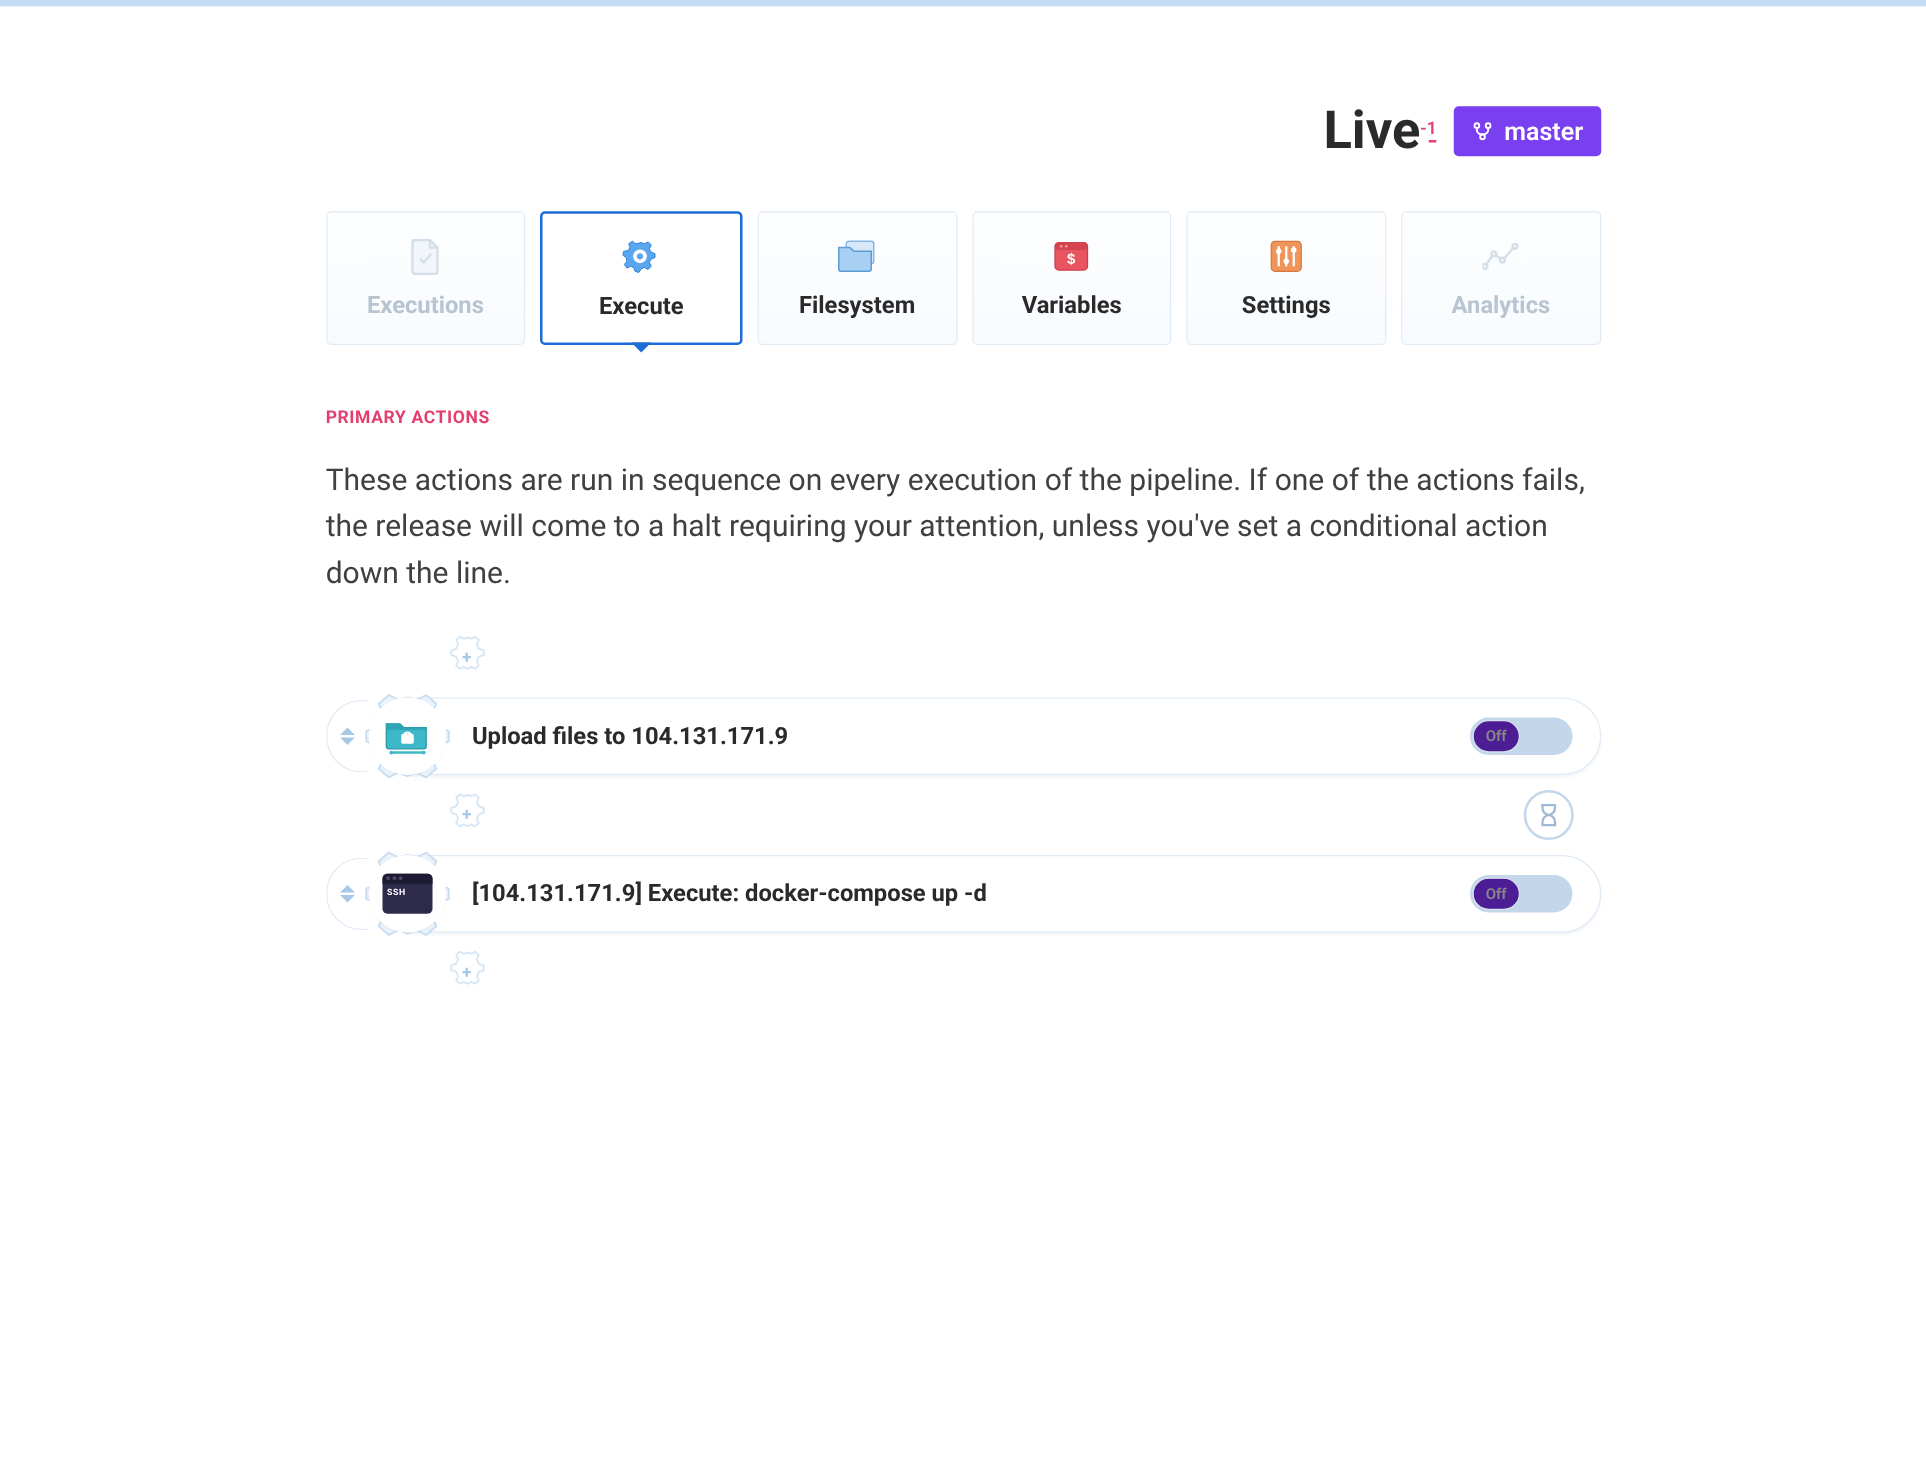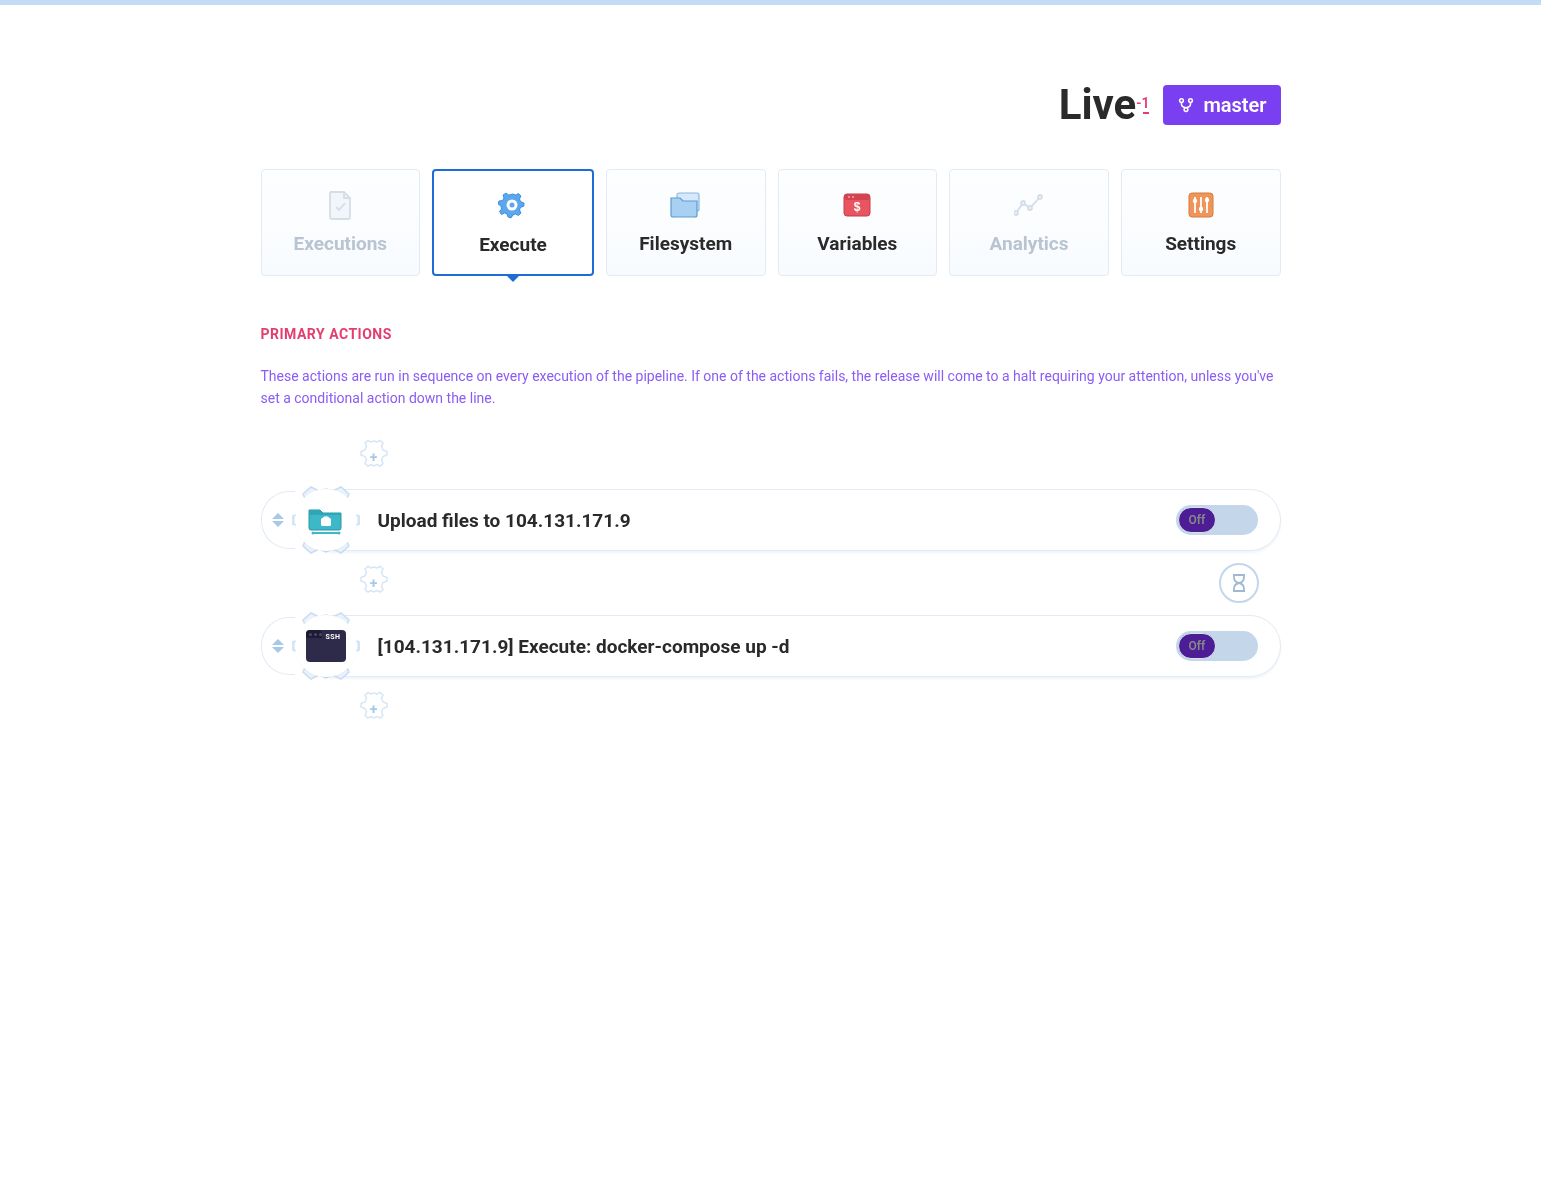--- a/index.html
+++ b/index.html
@@ -116,23 +116,23 @@
       color: #2a2a2a;
     }
     .section-heading {
       color: #e43d6f;
       font-size: 14px;
       font-weight: 700;
       letter-spacing: 0.5px;
       margin-bottom: 24px;
     }
     .section-desc {
-      font-size: 14px;
+      font-size: 24px;
       line-height: 1.55;
-      color: #8b5cf6;
+      color: #404040;
       margin-bottom: 30px;
     }
     .actions-list {
       position: relative;
     }
     .add-connector {
       display: flex;
       justify-content: flex-start;
       padding-left: 95px;
       position: relative;
@@ -275,21 +275,21 @@
       width: 38px;
       height: 32px;
     }
     .ssh-icon {
       width: 40px;
       height: 32px;
       background: #2e2b4a;
       border-radius: 4px;
       position: relative;
       display: flex;
-      flex-direction: row;
+      flex-direction: column;
     }
     .ssh-icon-header {
       height: 8px;
       background: #1d1b33;
       border-radius: 4px 4px 0 0;
       display: flex;
       align-items: center;
       padding-left: 3px;
       gap: 2px;
     }
@@ -368,48 +368,48 @@
       <div class="tab-icon">
         <svg width="30" height="26" viewBox="0 0 30 26">
           <rect x="2" y="2" width="26" height="22" rx="3" fill="#e85561" stroke="#c93d49" stroke-width="1"></rect>
           <rect x="2" y="2" width="26" height="6" rx="3" fill="#d44450"></rect>
           <circle cx="7" cy="5" r="1" fill="#f5a0a8"></circle>
           <circle cx="11" cy="5" r="1" fill="#f5a0a8"></circle>
           <text x="15" y="19" text-anchor="middle" fill="#fff" font-size="12" font-weight="700" font-family="Arial">$</text>
         </svg>
       </div>
       <div class="tab-label">Variables</div>
-    </div>
-
-    <div class="tab disabled">
-      <div class="tab-icon">
-        <svg width="30" height="24" viewBox="0 0 30 24" fill="none" stroke="#d4dee8" stroke-width="1.8">
-          <path d="M2 20 L9 10 L16 15 L26 4"></path>
-          <circle cx="2" cy="20" r="2" fill="#f2f6fa"></circle>
-          <circle cx="9" cy="10" r="2" fill="#f2f6fa"></circle>
-          <circle cx="16" cy="15" r="2" fill="#f2f6fa"></circle>
-          <circle cx="26" cy="4" r="2" fill="#f2f6fa"></circle>
-        </svg>
-      </div>
-      <div class="tab-label">Analytics</div>
     </div>
 
     <div class="tab">
       <div class="tab-icon">
         <svg width="28" height="28" viewBox="0 0 28 28">
           <rect x="2" y="2" width="24" height="24" rx="3" fill="#f0955a" stroke="#d87a3e" stroke-width="1"></rect>
           <line x1="8" y1="6" x2="8" y2="22" stroke="#fff" stroke-width="1.8"></line>
           <line x1="14" y1="6" x2="14" y2="22" stroke="#fff" stroke-width="1.8"></line>
           <line x1="20" y1="6" x2="20" y2="22" stroke="#fff" stroke-width="1.8"></line>
           <circle cx="8" cy="10" r="2.2" fill="#fff"></circle>
           <circle cx="14" cy="18" r="2.2" fill="#fff"></circle>
           <circle cx="20" cy="9" r="2.2" fill="#fff"></circle>
         </svg>
       </div>
       <div class="tab-label">Settings</div>
+    </div>
+
+    <div class="tab disabled">
+      <div class="tab-icon">
+        <svg width="30" height="24" viewBox="0 0 30 24" fill="none" stroke="#d4dee8" stroke-width="1.8">
+          <path d="M2 20 L9 10 L16 15 L26 4"></path>
+          <circle cx="2" cy="20" r="2" fill="#f2f6fa"></circle>
+          <circle cx="9" cy="10" r="2" fill="#f2f6fa"></circle>
+          <circle cx="16" cy="15" r="2" fill="#f2f6fa"></circle>
+          <circle cx="26" cy="4" r="2" fill="#f2f6fa"></circle>
+        </svg>
+      </div>
+      <div class="tab-label">Analytics</div>
     </div>
   </div>
 
   <div class="section-heading">PRIMARY ACTIONS</div>
   <p class="section-desc">These actions are run in sequence on every execution of the pipeline. If one of the actions fails, the release will come to a halt requiring your attention, unless you've set a conditional action down the line.</p>
 
   <div class="actions-list">
 
     <div class="add-connector">
       <div class="add-gear">

